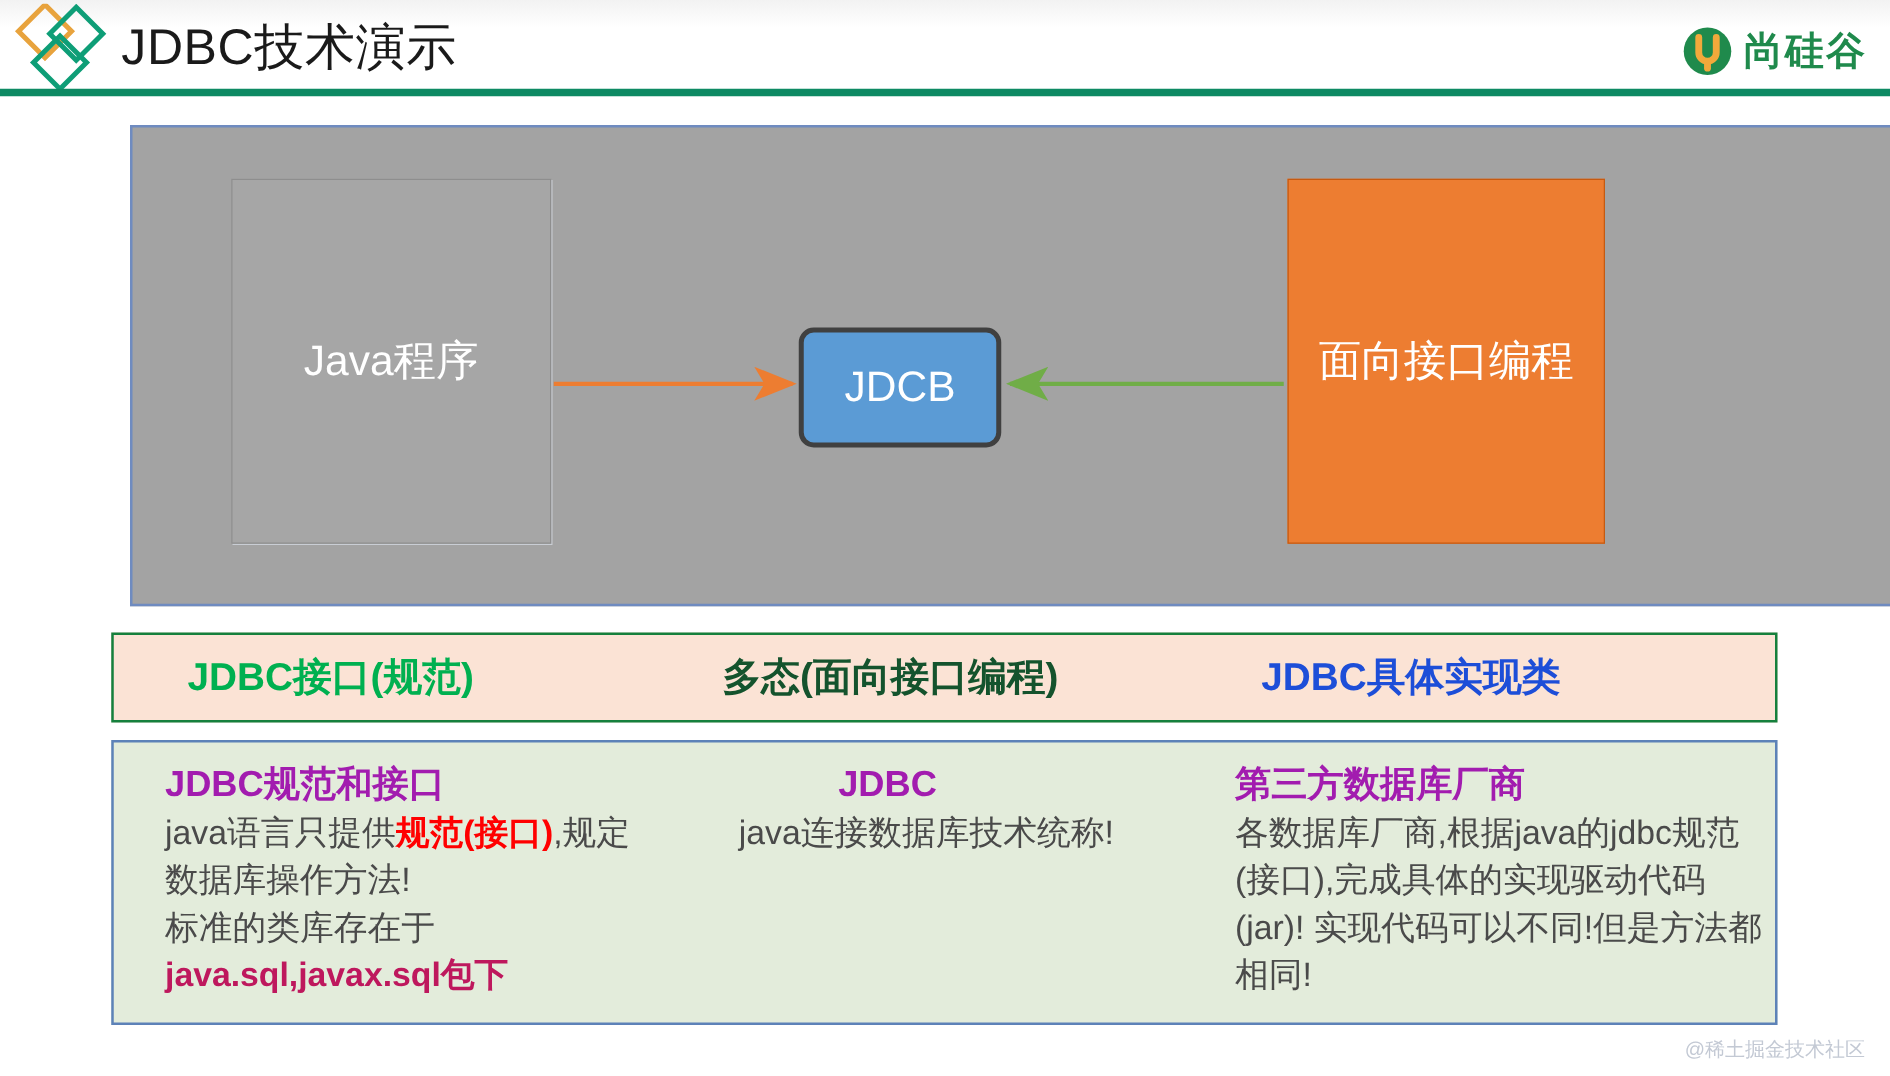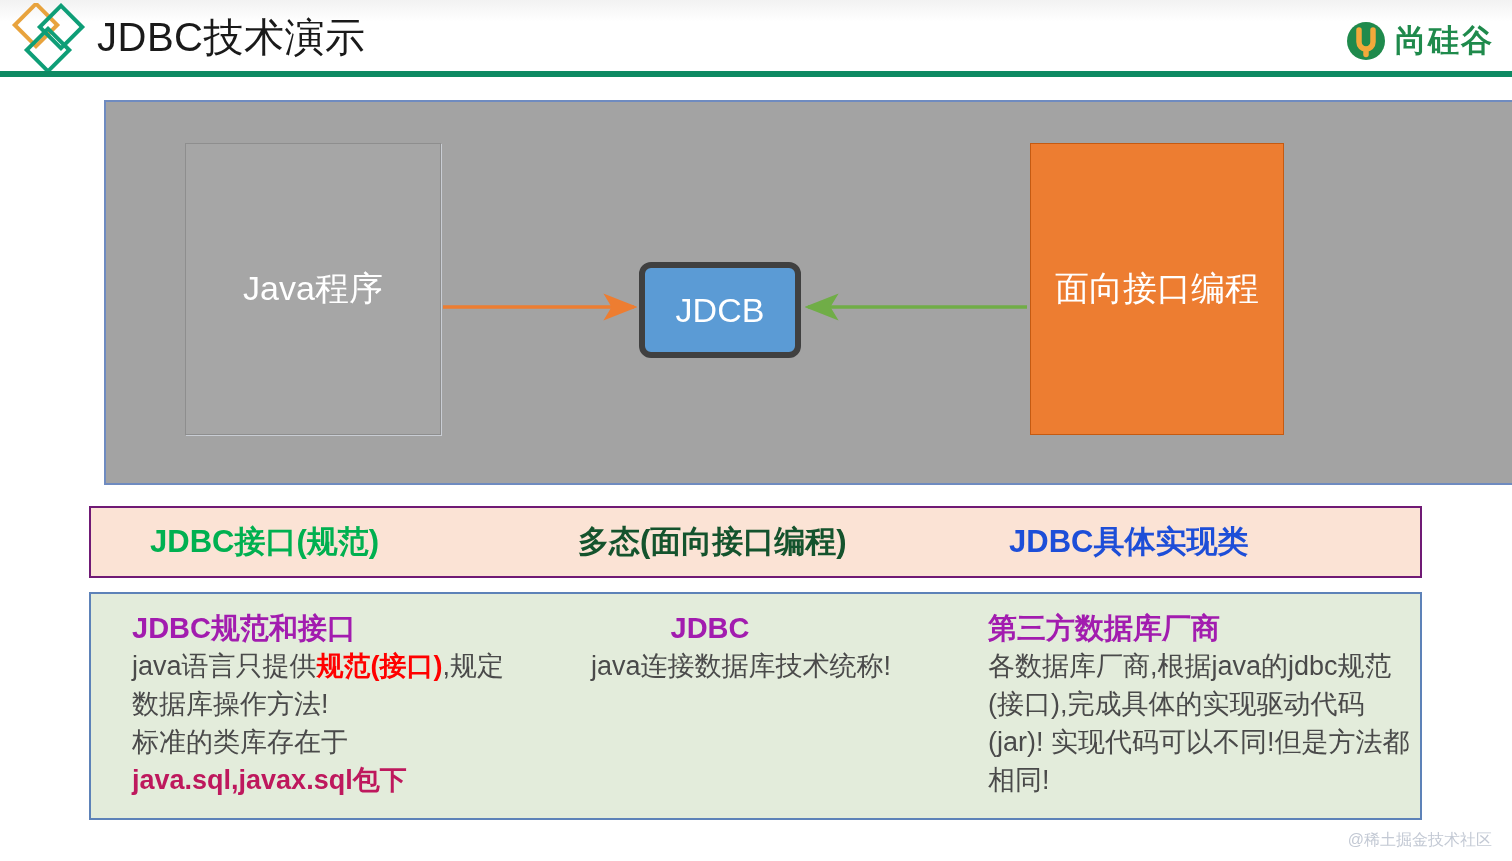--- a/index.html
+++ b/index.html
@@ -48,34 +48,34 @@
     color:#ffffff;box-sizing:border-box;
   }
   #node-java{
     left:79px;top:41px;width:256px;height:292px;
     background:#a6a6a6;border:1px solid #8e8e8e;
     box-shadow:1px 1px 0 #c9cdd4;
     font-size:34px;
   }
   #node-jdcb{
     left:533px;top:160px;width:162px;height:96px;
-    background:#5b9bd5;border:6px solid #404040;border-radius:12px;
+    background:#5b9bd5;border:4px solid #404040;border-radius:12px;
     font-size:34px;
   }
   #node-db{
     left:924px;top:41px;width:254px;height:292px;
     background:#ed7d31;border:1px solid #c55a11;
     font-size:34px;
   }
   #arrows{position:absolute;left:0;top:0;width:1333px;height:385px;}
 
   
   #band{
     position:absolute;left:89px;top:506px;width:1333px;height:72px;
-    background:#fbe3d5;border:2px solid #701a75;box-sizing:border-box;
+    background:#fbe3d5;border:2px solid #15803d;box-sizing:border-box;
   }
   .band-label{
     position:absolute;top:50%;transform:translateY(-50%);
     font-size:31px;font-weight:bold;white-space:nowrap;
   }
   #band-1{left:59px;color:#00b050;}
   #band-2{left:487px;color:#14532d;}
   #band-3{left:918px;color:#1d4ed8;}
 
   

